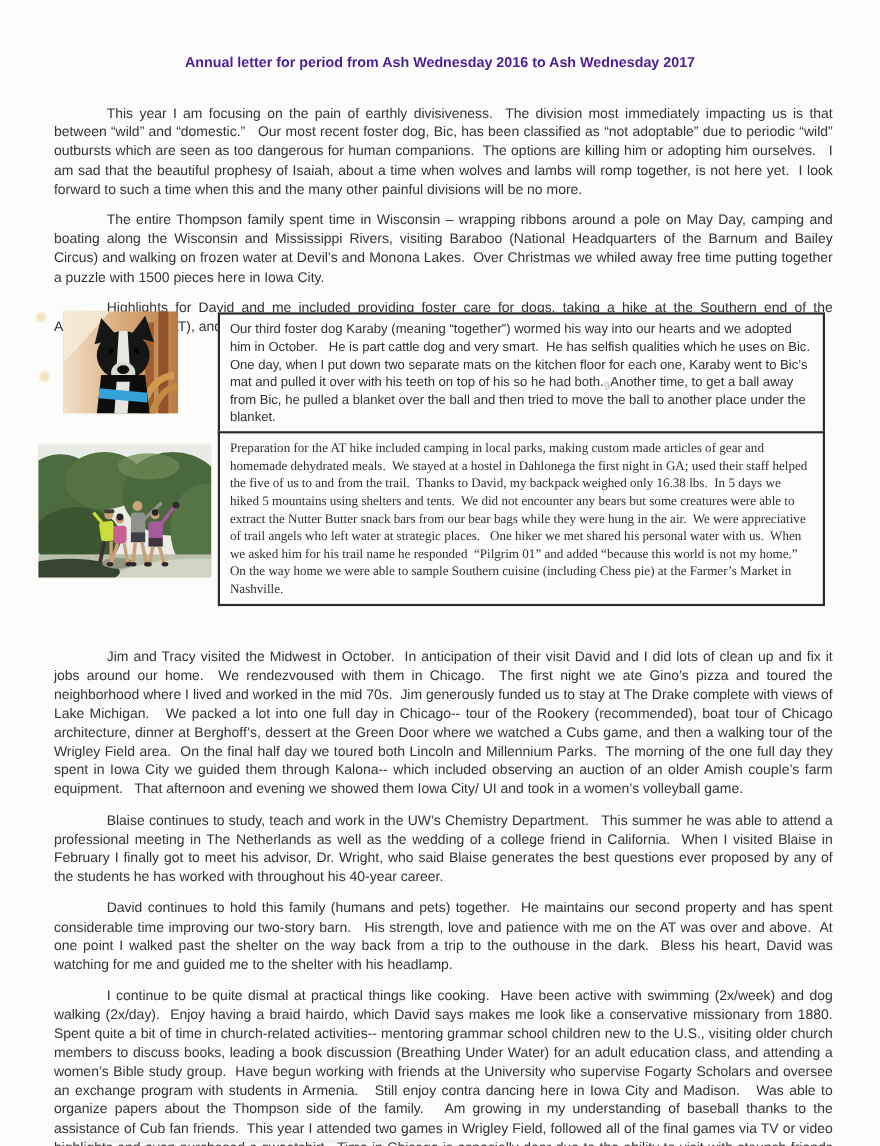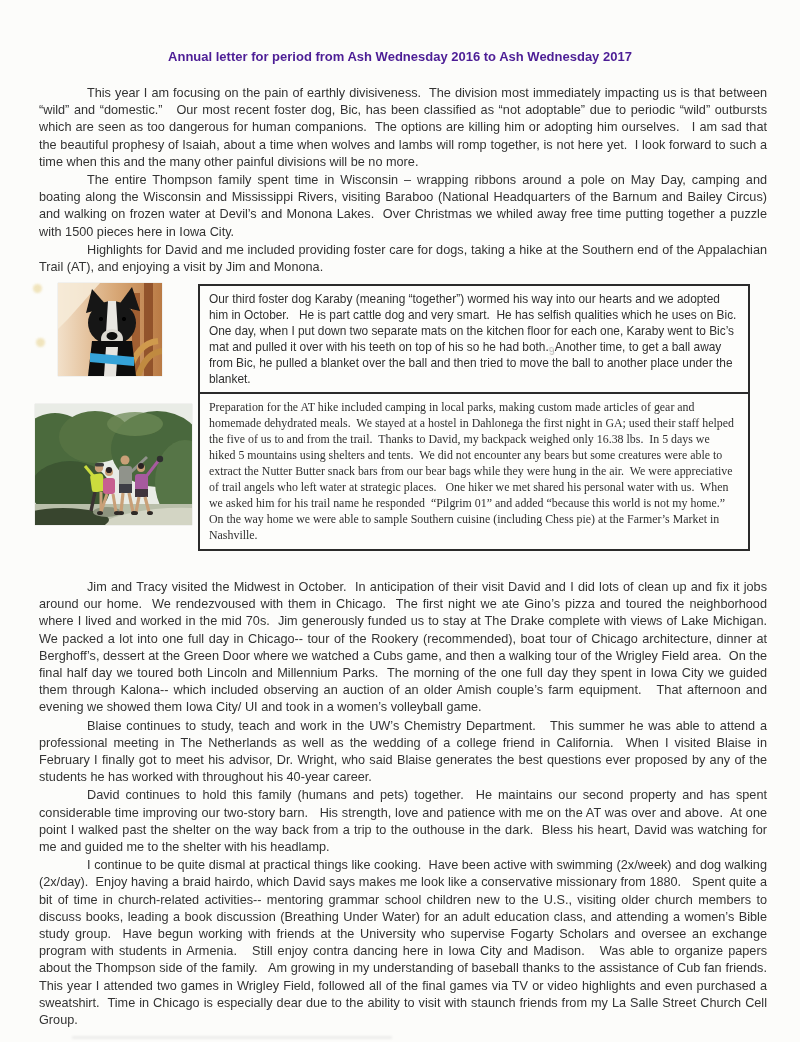--- a/index.html
+++ b/index.html
@@ -15,21 +15,21 @@
   .title {
     position: absolute;
     top: 49px; left: 0;
     width: 100%;
     text-align: center;
     font-weight: bold;
     font-size: 13px;
     color: #4c1d95;
   }
   .bodytext { position: absolute; font-size: 12.7px; line-height: 17.2px; text-align: justify; }
-  .bodytext p { margin: 1px; text-indent: 48px; white-space: pre-wrap; }
+  .bodytext p { margin: 11px; text-indent: 48px; white-space: pre-wrap; }
   #section1 { left: 38px; top: 84px; width: 730px; }
   #section2 { left: 38px; top: 578px; width: 730px; }
   .textbox {
     position: absolute;
     left: 198px;
     width: 552px;
     box-sizing: border-box;
     border: 2px solid #2b2b2b;
     background: #fdfdfb;
     padding: 5px 9px 6px 9px;

